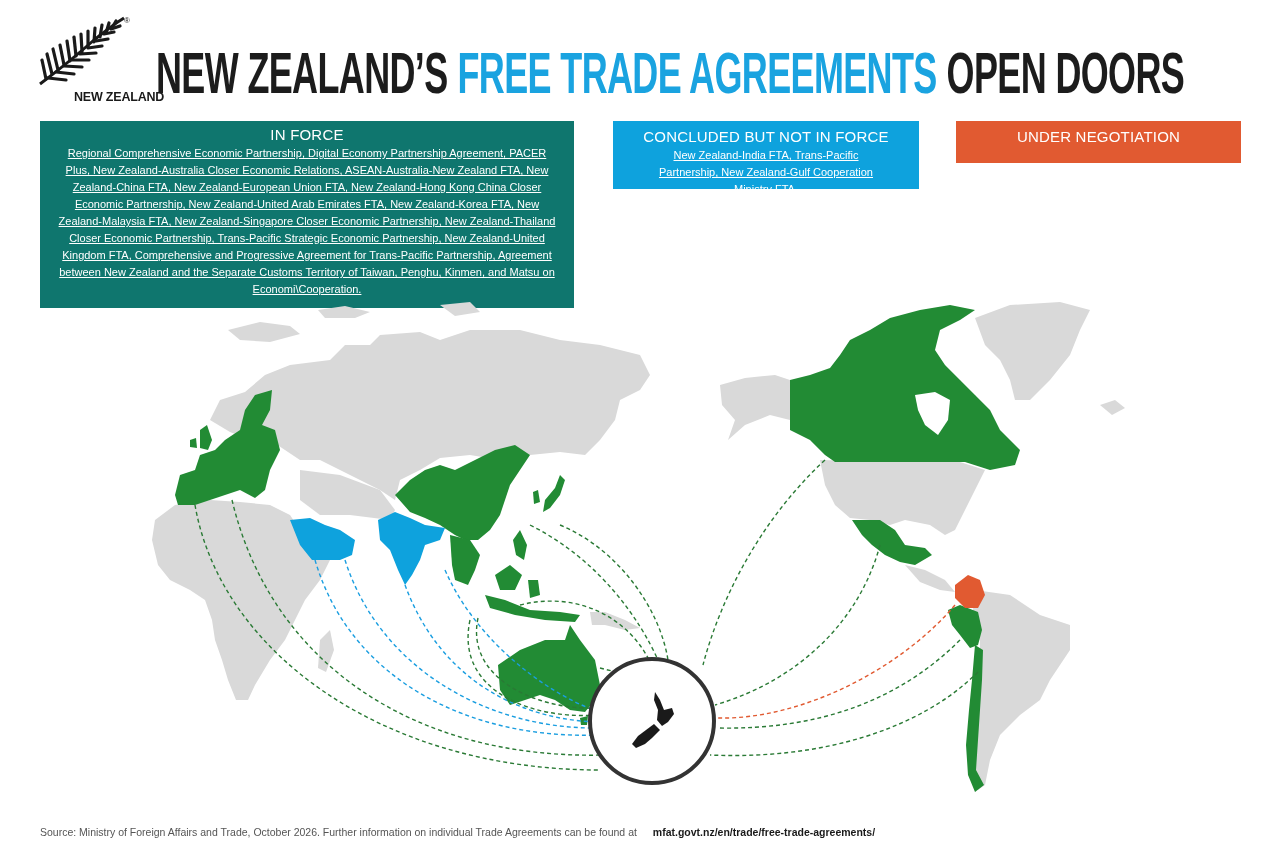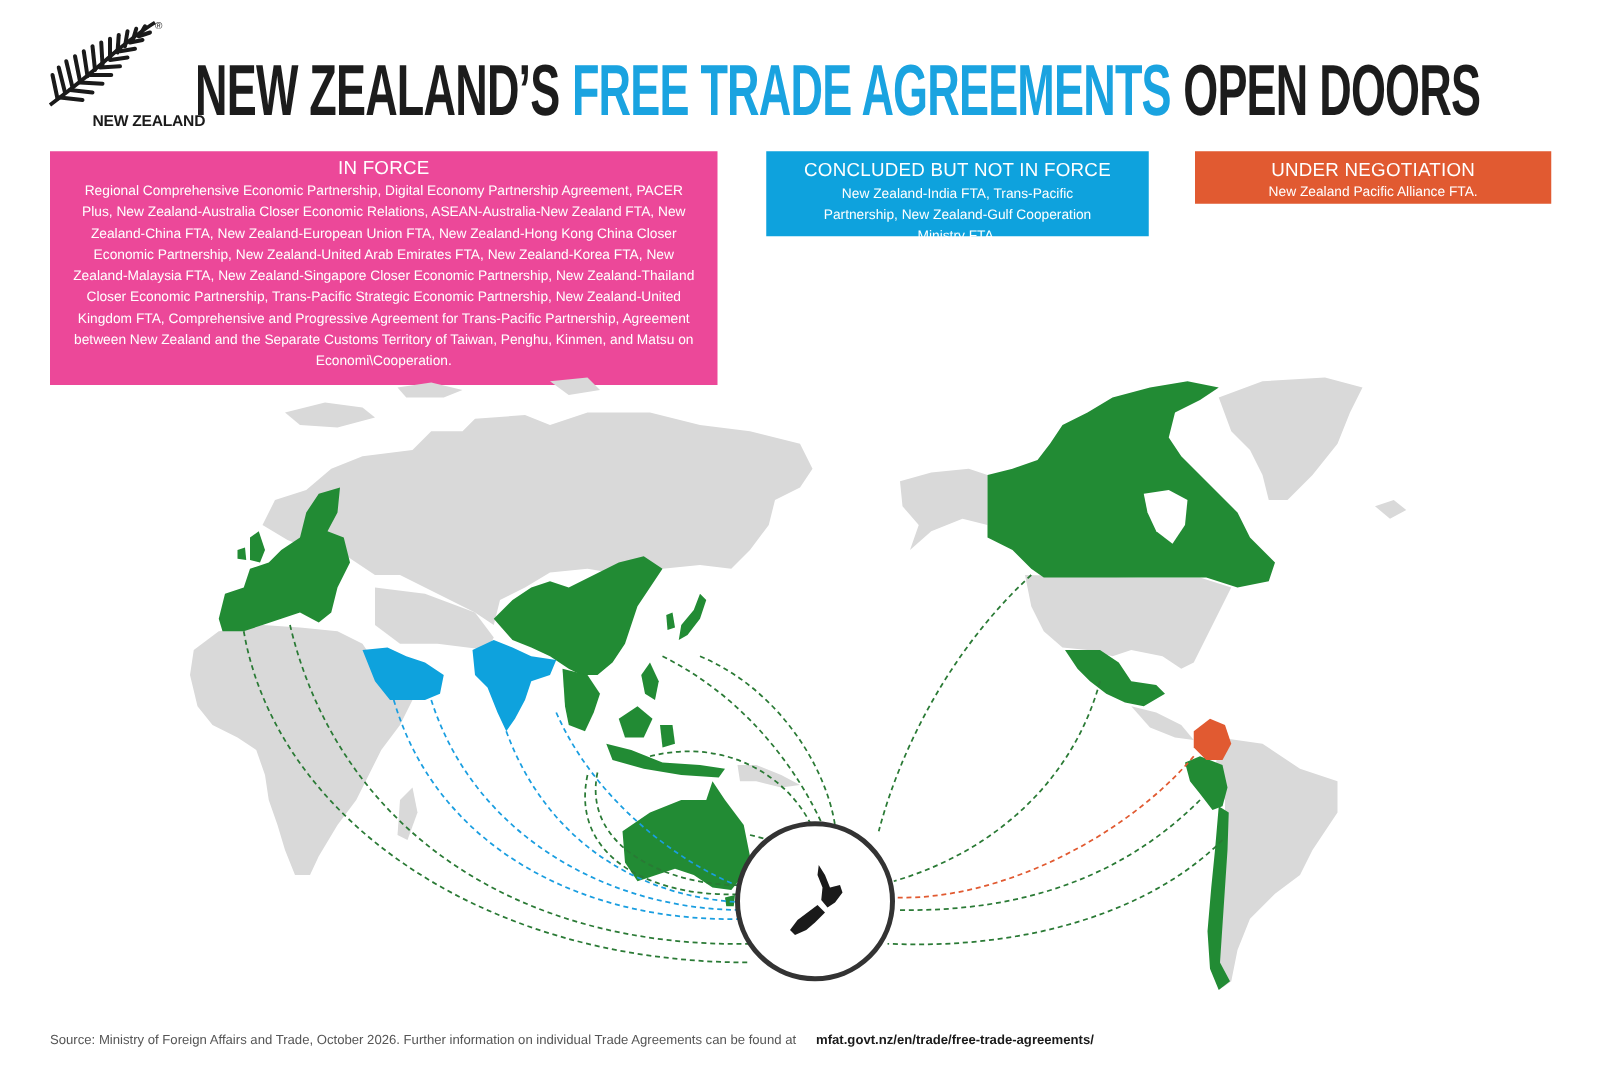--- a/index.html
+++ b/index.html
@@ -12,22 +12,22 @@
 
   .title { position: absolute; left: 156px; top: 38px; height: 70px; display: flex; align-items: center; white-space: nowrap;
            font-family: "Liberation Sans", sans-serif; font-weight: bold; font-size: 58px; letter-spacing: -1px;
            transform: scaleX(0.62); transform-origin: left center; line-height: 1; }
   .title .dark { color: #1c1c1c; }
   .title .blue { color: #1aa3e0; }
   .title .sp { display: inline-block; width: 16px; }
 
   .box { position: absolute; color: #ffffff; text-align: center; font-family: "Liberation Sans", sans-serif; }
   .box .head { font-size: 15px; letter-spacing: 0.2px; }
-  .box .body { font-size: 11px; line-height: 17px; }
-  .box-green { left: 40px; top: 121px; width: 534px; height: 187px; background: #ec4899; }
+  .box .body { font-size: 11px; line-height: 17px; text-decoration: underline; }
+  .box-green { left: 40px; top: 121px; width: 534px; height: 187px; background: #0f766e; }
   .box-green .head { margin-top: 5px; }
   .box-green .body { margin: 2px 14px 0 14px; }
   .box-blue { left: 613px; top: 121px; width: 306px; height: 68px; background: #0ea2dd; }
   .box-blue .head { margin-top: 7px; }
   .box-blue .body { margin: 2px 30px 0 30px; line-height: 17px; }
   .box-orange { left: 956px; top: 121px; width: 285px; height: 42px; background: #e15a31; }
   .box-orange .head { margin-top: 7px; }
   .box-orange .body { margin-top: 1px; }
 
   .map { position: absolute; left: 0; top: 300px; width: 1280px; height: 520px; }
@@ -82,21 +82,20 @@
   <div class="body">Regional Comprehensive Economic Partnership, Digital Economy Partnership Agreement, PACER Plus, New Zealand-Australia Closer Economic Relations, ASEAN-Australia-New Zealand FTA, New Zealand-China FTA, New Zealand-European Union FTA, New Zealand-Hong Kong China Closer Economic Partnership, New Zealand-United Arab Emirates FTA, New Zealand-Korea FTA, New Zealand-Malaysia FTA, New Zealand-Singapore Closer Economic Partnership, New Zealand-Thailand Closer Economic Partnership, Trans-Pacific Strategic Economic Partnership, New Zealand-United Kingdom FTA, Comprehensive and Progressive Agreement for Trans-Pacific Partnership, Agreement between New Zealand and the Separate Customs Territory of Taiwan, Penghu, Kinmen, and Matsu on Economi\Cooperation.</div>
 </div>
 
 <div class="box box-blue">
   <div class="head">CONCLUDED BUT NOT IN FORCE</div>
   <div class="body">New Zealand-India FTA, Trans-Pacific Partnership, New Zealand-Gulf Cooperation Ministry FTA.</div>
 </div>
 
 <div class="box box-orange">
   <div class="head">UNDER NEGOTIATION</div>
-  <div class="body">New Zealand Pacific Alliance FTA.</div>
 </div>
 
 <svg class="map" viewBox="0 300 1280 520" width="1280" height="520">
 
   <g fill="#d9d9d9">
 
     <path d="M228 330 L 260 322 L 290 326 L 300 334 L 270 342 L 240 340 Z"></path>
     <path d="M318 310 L 345 306 L 370 312 L 355 318 L 325 318 Z"></path>
     <path d="M440 305 L 470 302 L 480 312 L 455 316 Z"></path>
 

